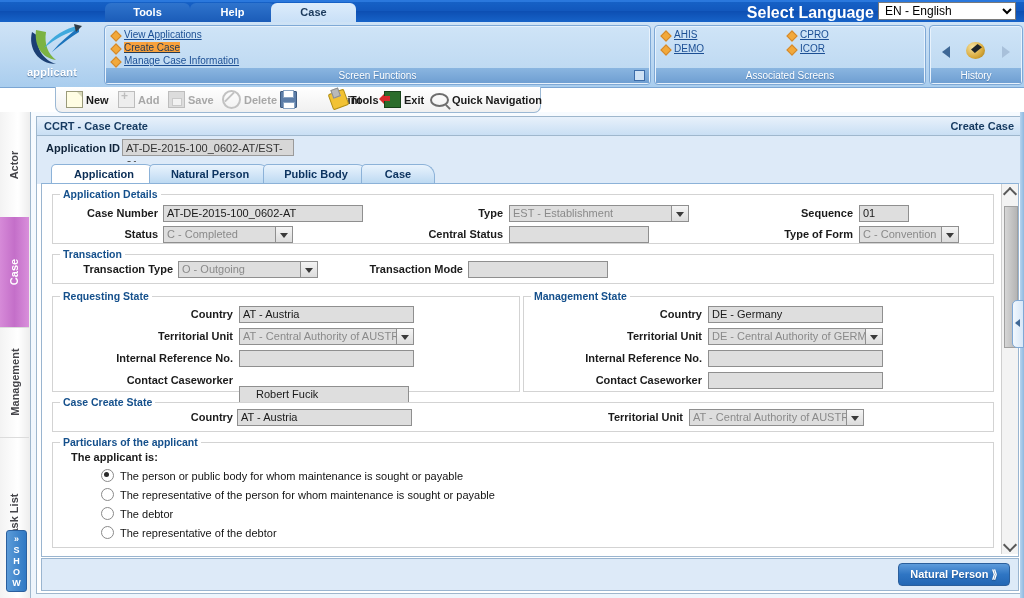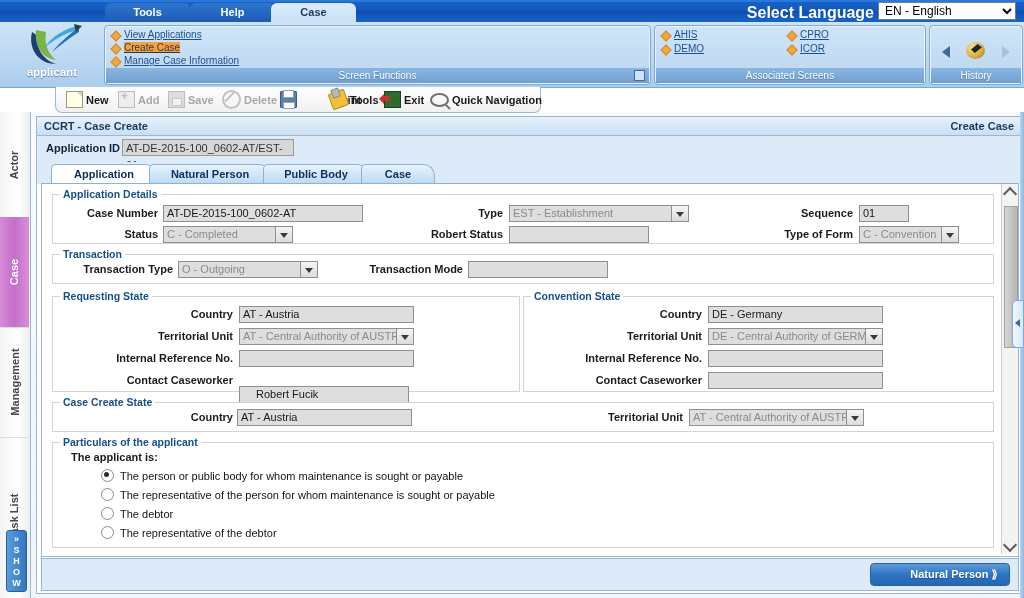--- a/index.html
+++ b/index.html
@@ -257,21 +257,20 @@
   .bottombar{
     position:absolute;left:4px;top:441px;width:976px;height:31px;
     background:#ddeaf8;border:1px solid #9ab5d0;
   }
   .btn-next{
     position:absolute;right:8px;top:4px;width:110px;height:21px;line-height:20px;
     text-align:center;font-size:11px;font-weight:bold;color:#ffffff;
     background:linear-gradient(to bottom,#5d9bdb,#2f75c3 50%,#2367b4);
     border:1px solid #2b5f9c;border-radius:4px;cursor:pointer;
     text-shadow:0 1px 1px #1d4f88;
-    padding-left:28px;
   }
 
   
   .collapse-rail{
     position:absolute;right:0;top:112px;width:4px;height:486px;
     background:linear-gradient(to right,#b7d4ef,#8fb9e0);
   }
   .collapse-grip{
     position:absolute;right:0;top:300px;width:10px;height:46px;
     background:linear-gradient(to right,#f2f8fe,#d6e7f8);
@@ -436,21 +435,21 @@
           <div class="sel-btn"></div>
         </div>
         <div class="lbl" style="left:690px;top:12px;width:110px;">Sequence</div>
         <div class="fld filled" style="left:806px;top:10px;width:50px;">01</div>
 
         <div class="lbl" style="left:10px;top:33px;width:95px;">Status</div>
         <div class="sel" style="left:110px;top:31px;width:130px;">
           <div class="sel-txt">C - Completed</div>
           <div class="sel-btn"></div>
         </div>
-        <div class="lbl" style="left:340px;top:33px;width:110px;">Robert Status</div>
+        <div class="lbl" style="left:340px;top:33px;width:110px;">Central Status</div>
         <div class="fld empty" style="left:456px;top:31px;width:140px;"></div>
         <div class="lbl" style="left:680px;top:33px;width:120px;">Type of Form</div>
         <div class="sel" style="left:806px;top:31px;width:100px;">
           <div class="sel-txt">C - Convention</div>
           <div class="sel-btn"></div>
         </div>
       </div>
 
       <div class="grp" style="left:10px;top:70px;width:940px;height:28px;">
         <div class="grp-title">Transaction</div>
@@ -475,21 +474,21 @@
         </div>
 
         <div class="lbl" style="left:40px;top:55px;width:140px;">Internal Reference No.</div>
         <div class="fld empty" style="left:186px;top:53px;width:175px;"></div>
 
         <div class="lbl" style="left:40px;top:77px;width:140px;">Contact Caseworker</div>
         <div class="fld filled" style="left:186px;top:89px;width:170px;padding-left:16px;">Robert Fucik</div>
       </div>
 
       <div class="grp" style="left:481px;top:112px;width:469px;height:94px;">
-        <div class="grp-title">Convention State</div>
+        <div class="grp-title">Management State</div>
         <div class="lbl" style="left:58px;top:11px;width:120px;">Country</div>
         <div class="fld filled" style="left:184px;top:9px;width:175px;">DE - Germany</div>
 
         <div class="lbl" style="left:58px;top:33px;width:120px;">Territorial Unit</div>
         <div class="sel" style="left:184px;top:31px;width:175px;">
           <div class="sel-txt">DE - Central Authority of GERMANY</div>
           <div class="sel-btn"></div>
         </div>
 
         <div class="lbl" style="left:38px;top:55px;width:140px;">Internal Reference No.</div>

